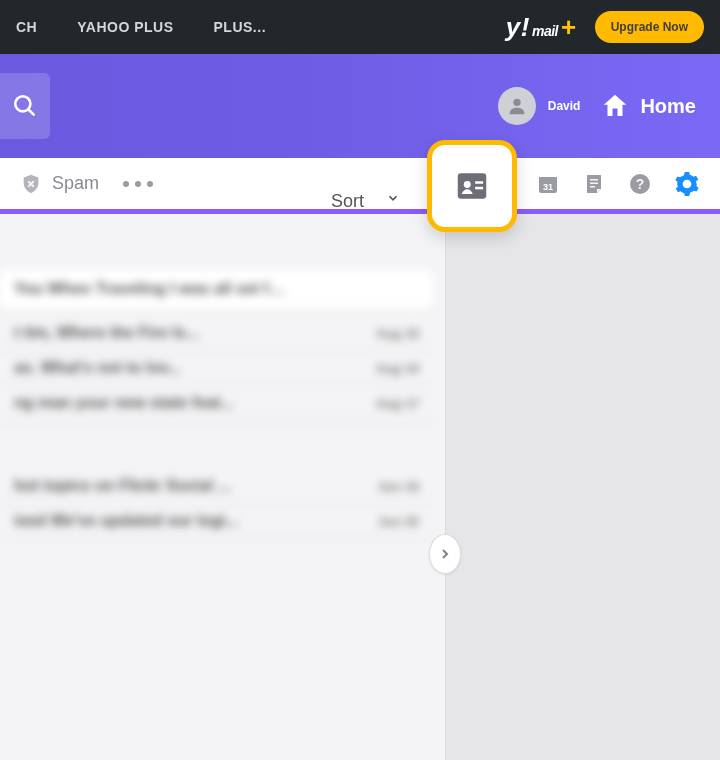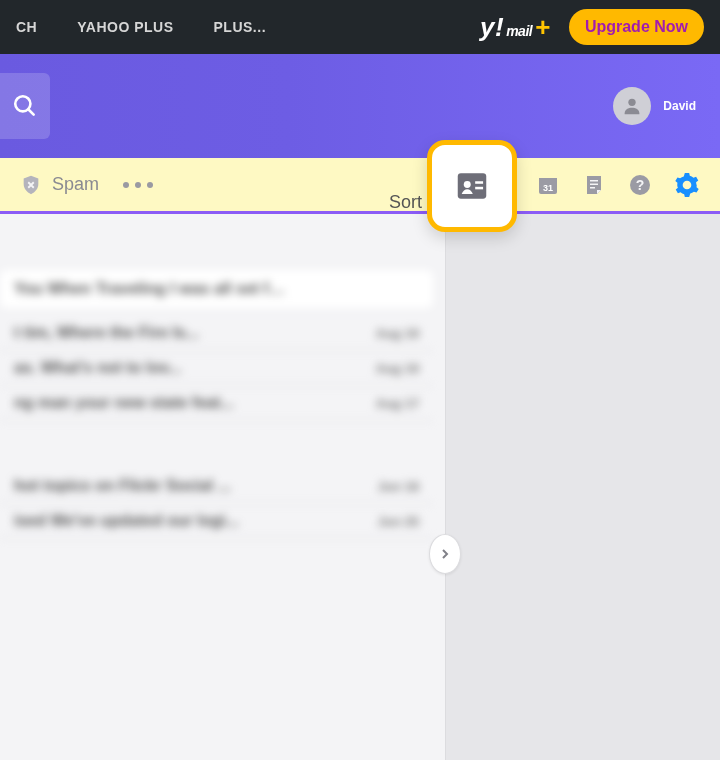--- a/index.html
+++ b/index.html
@@ -21,23 +21,23 @@
   }
   .topbar-left { display: flex; gap: 40px; align-items: center; flex: 1; }
   .topbar-item { cursor: pointer; }
   .topbar-right { display: flex; align-items: center; gap: 18px; }
   .logo { display: flex; align-items: baseline; gap: 2px; font-style: italic; font-weight: 800; }
   .logo-y { font-size: 26px; color: #fff; }
   .logo-mail { font-size: 14px; color: #fff; letter-spacing: -0.5px; }
   .logo-plus { font-size: 26px; color: #ffc400; font-weight: 900; font-style: normal; margin-left: 1px; }
   .upgrade-btn {
     background: #ffb900;
-    color: #a21caf;
+    color: #404040;
     font-weight: 700;
-    font-size: 16px;
+    font-size: 12px;
     padding: 9px 16px;
     border-radius: 18px;
     border: none;
     cursor: pointer;
   }
 
   
   .header {
     height: 104px;
     background: linear-gradient(90deg, #6a5ae0 0%, #6d5de4 40%, #7a69f5 100%);
@@ -64,35 +64,35 @@
   }
   .avatar-circle svg { fill: #8b8b93; }
   .user-name { color: #fff; font-weight: 700; font-size: 12px; }
   .home { display: flex; align-items: center; gap: 10px; cursor: pointer; }
   .home svg { fill: #fff; }
   .home-label { color: #fff; font-weight: 700; font-size: 20px; }
 
   
   .toolbar {
     height: 56px;
-    background: #fef9c3;
-    border-bottom: 3px solid #8b5cf6;
+    background: #ffffff;
+    border-bottom: 5px solid #8b5cf6;
     display: flex;
     align-items: center;
     padding: 0 20px;
     gap: 16px;
     position: relative;
   }
   .spam { display: flex; align-items: center; gap: 10px; color: #8a8a92; cursor: pointer; }
   .spam svg { fill: #b4b4bc; }
   .spam-label { font-size: 18px; font-weight: 500; }
   .dots { display: flex; gap: 6px; cursor: pointer; margin-left: 8px; }
   .dots span { width: 6px; height: 6px; border-radius: 50%; background: #9a9aa2; }
   .toolbar-spacer { flex: 1; }
-  .sort { display: flex; gap: 8px; color: #555; font-size: 18px; font-weight: 500; cursor: pointer; margin-right: 12px; margin-top: 36px; }
+  .sort { display: flex; gap: 22px; color: #555; font-size: 18px; font-weight: 500; cursor: pointer; margin-right: 12px; margin-top: 36px; }
   .sort svg { stroke: #555; }
   .tool-icons { display: flex; align-items: center; gap: 22px; }
   .tool-icon { cursor: pointer; display: flex; align-items: center; justify-content: center; }
   .tool-icon svg { fill: #9b9ba4; }
   .tool-icon.settings svg { fill: #188fff; }
 
   
   .contacts-highlight {
     position: absolute;
     top: -18px;
@@ -193,20 +193,26 @@
   <div class="header-right">
     <div class="user">
       <span class="avatar-circle">
         <svg width="22" height="22" viewBox="0 0 24 24">
             <circle cx="12" cy="8" r="4"></circle>
             <path d="M4 20c0-4 4-6 8-6s8 2 8 6v1H4z"></path>
           </svg>
       </span>
       <span class="user-name">David</span>
     </div>
+    <div class="home">
+      <svg width="30" height="30" viewBox="0 0 24 24">
+          <path d="M12 3l9 8h-3v9h-4v-6h-4v6H6v-9H3z"></path>
+        </svg>
+      <span class="home-label">Home</span>
+    </div>
   </div>
 </div>
 
 <div class="toolbar">
   <div class="spam">
     <svg width="22" height="22" viewBox="0 0 24 24">
         <path d="M12 2l8 3v6c0 5-3.5 9-8 11-4.5-2-8-6-8-11V5z"></path>
         <path d="M9 9l6 6M15 9l-6 6" stroke="#f4f4f6" stroke-width="2" fill="none"></path>
       </svg>
     <span class="spam-label">Spam</span>
@@ -227,21 +233,21 @@
   <div class="contacts-highlight">
     <svg width="38" height="38" viewBox="0 0 24 24">
         <rect x="3" y="4" width="18" height="16" rx="2"></rect>
         <circle cx="9" cy="11" r="2.2" fill="#fff"></circle>
         <path d="M5.5 17c.7-2 2-3 3.5-3s2.8 1 3.5 3" fill="#fff"></path>
         <rect x="14" y="9" width="5" height="1.6" fill="#fff"></rect>
         <rect x="14" y="12.5" width="5" height="1.6" fill="#fff"></rect>
       </svg>
   </div>
 
-  <div class="tool-icons" style="margin-left:64px;">
+  <div class="tool-icons" style="margin-left:108px;">
     <div class="tool-icon">
       <svg width="24" height="24" viewBox="0 0 24 24">
           <rect x="3" y="5" width="18" height="16" rx="2"></rect>
           <rect x="3" y="5" width="18" height="5" fill="#9b9ba4"></rect>
           <text x="12" y="17.5" text-anchor="middle" font-size="9" font-weight="700" fill="#fff">31</text>
         </svg>
     </div>
     <div class="tool-icon">
       <svg width="24" height="24" viewBox="0 0 24 24">
           <path d="M5 3h14v14l-4 4H5z"></path>

